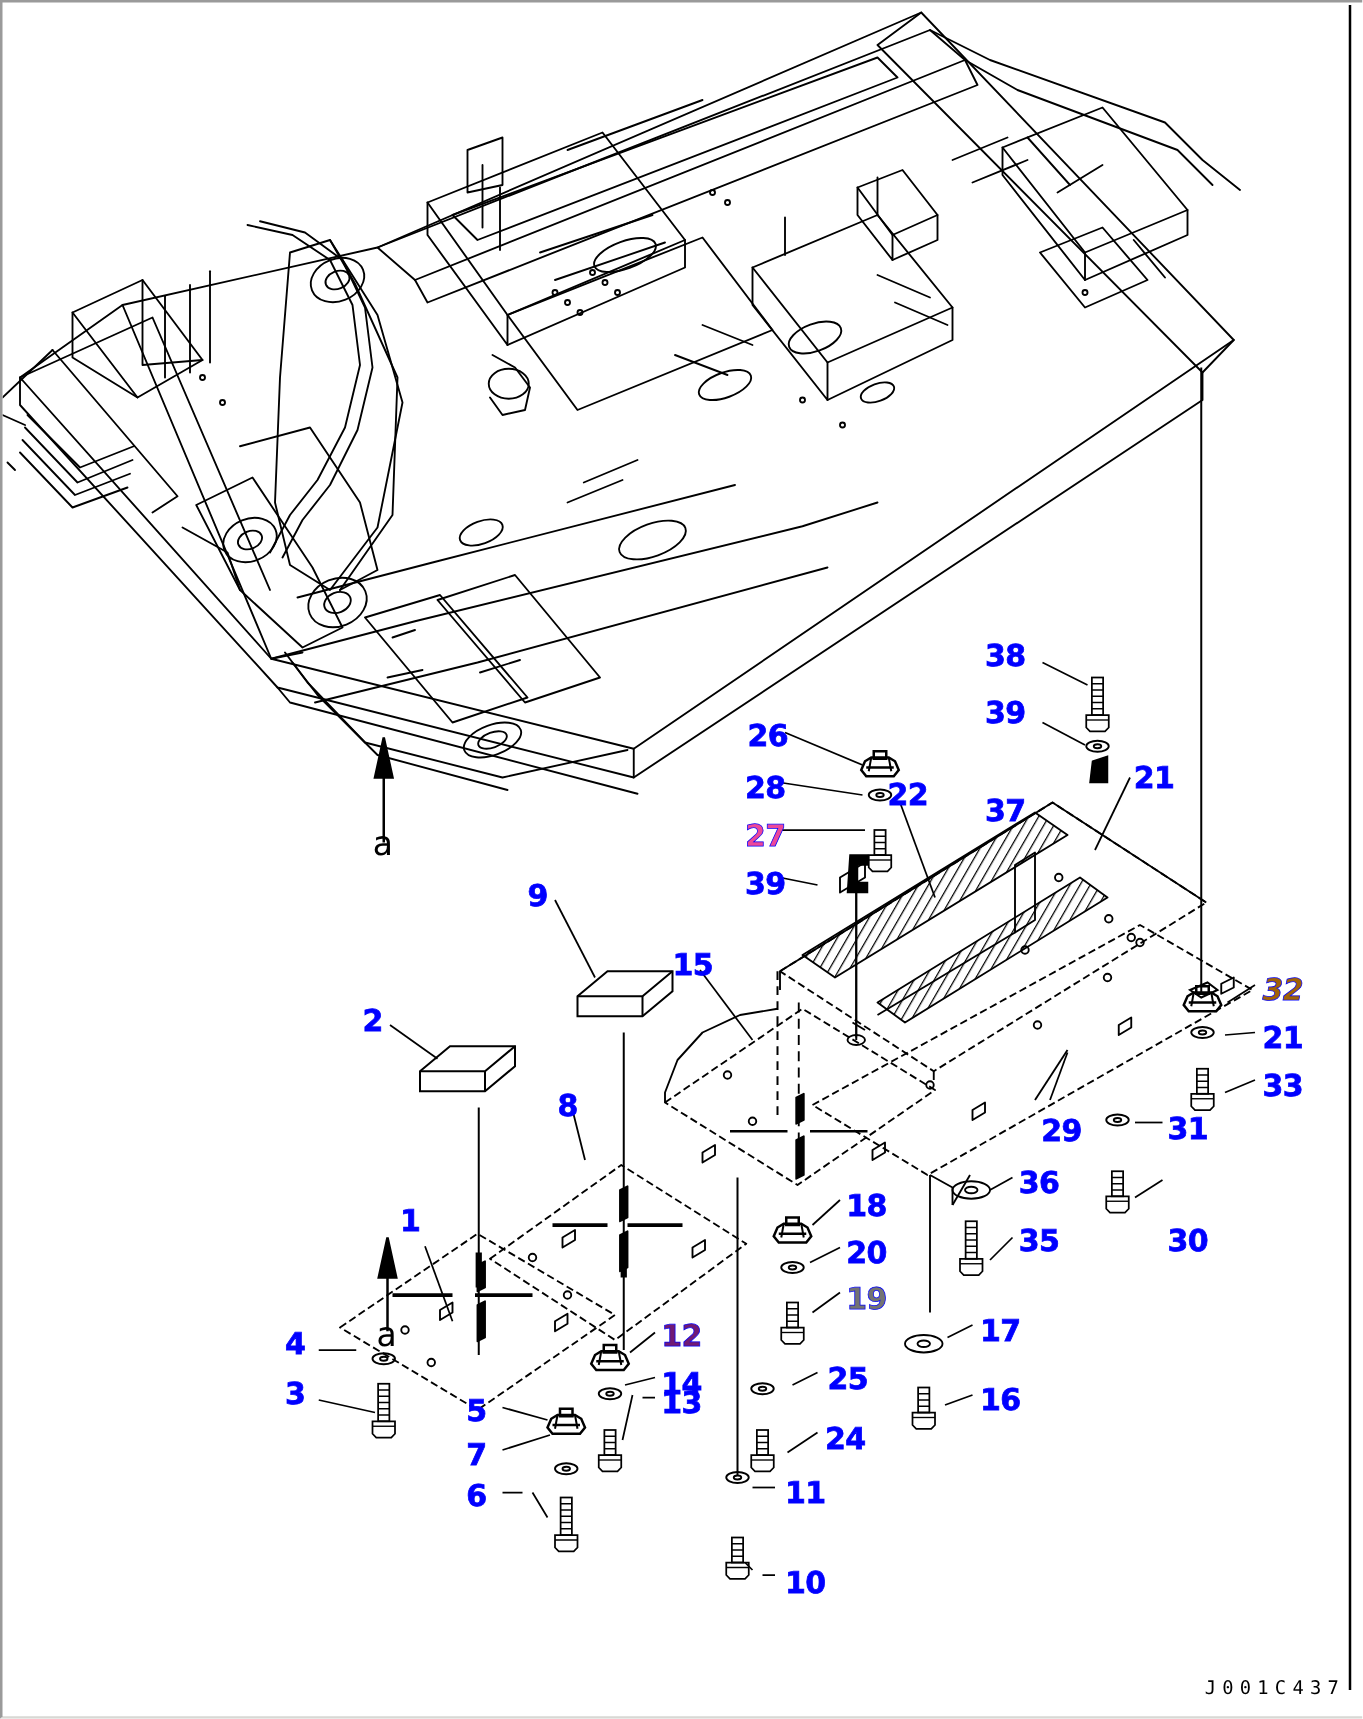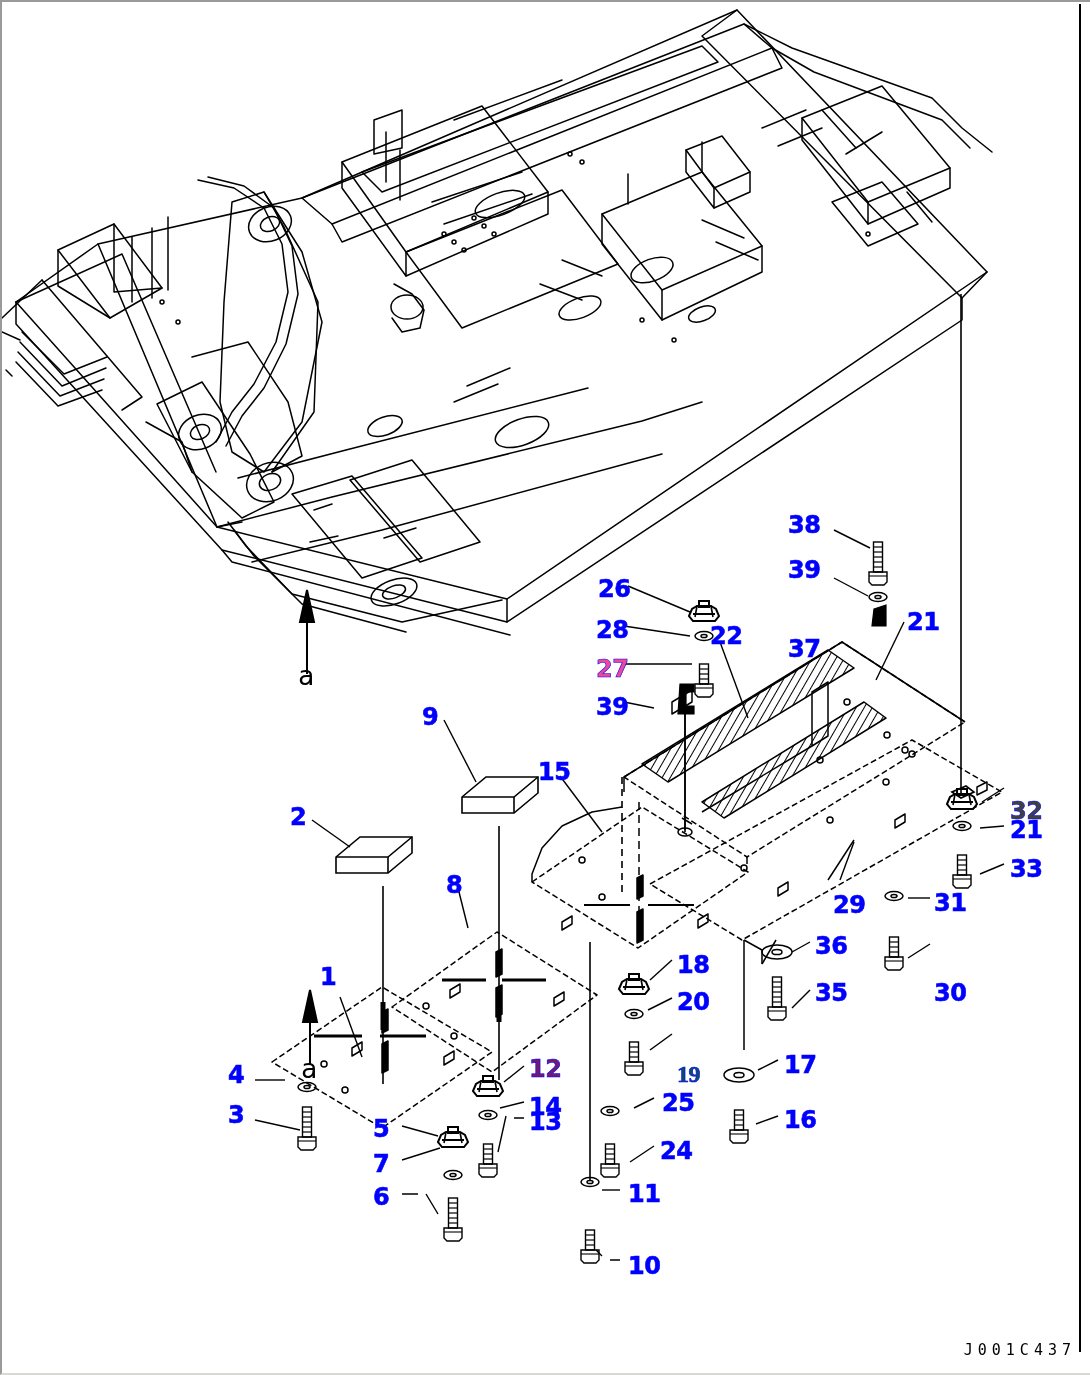--- a/index.html
+++ b/index.html
@@ -511,34 +511,34 @@
       <div class="callout" style="left: 420px; top: 700px; color: rgb(0, 0, 255); -webkit-text-stroke: 0.6px rgb(0, 0, 255);">9</div>
       <div class="callout" style="left: 626px; top: 1249px; color: rgb(0, 0, 255); -webkit-text-stroke: 0.6px rgb(0, 0, 255);">10</div>
       <div class="callout" style="left: 626px; top: 1177px; color: rgb(0, 0, 255); -webkit-text-stroke: 0.6px rgb(0, 0, 255);">11</div>
       <div class="callout" style="left: 527px; top: 1052px; color: #701a75; -webkit-text-stroke: 0.6px rgb(0, 0, 255);">12</div>
       <div class="callout" style="left: 527px; top: 1105px; color: rgb(0, 0, 255); -webkit-text-stroke: 0.6px rgb(0, 0, 255);">13</div>
       <div class="callout" style="left: 527px; top: 1090px; color: rgb(0, 0, 255); -webkit-text-stroke: 0.6px rgb(0, 0, 255);">14</div>
       <div class="callout" style="left: 536px; top: 755px; color: rgb(0, 0, 255); -webkit-text-stroke: 0.6px rgb(0, 0, 255);">15</div>
       <div class="callout" style="left: 782px; top: 1103px; color: rgb(0, 0, 255); -webkit-text-stroke: 0.6px rgb(0, 0, 255);">16</div>
       <div class="callout" style="left: 782px; top: 1048px; color: rgb(0, 0, 255); -webkit-text-stroke: 0.6px rgb(0, 0, 255);">17</div>
       <div class="callout" style="left: 675px; top: 948px; color: rgb(0, 0, 255); -webkit-text-stroke: 0.6px rgb(0, 0, 255);">18</div>
-      <div class="callout" style="left: 675px; top: 1057px; color: #0c4a6e; font-family: Liberation Serif, serif; -webkit-text-stroke: 0.6px rgb(0, 0, 255);">19</div>
+      <div class="callout" style="left: 675px; top: 1022px; color: #737373; -webkit-text-stroke: 0.6px rgb(0, 0, 255);">19</div>
       <div class="callout" style="left: 675px; top: 985px; color: rgb(0, 0, 255); -webkit-text-stroke: 0.6px rgb(0, 0, 255);">20</div>
       <div class="callout" style="left: 905px; top: 605px; color: rgb(0, 0, 255); -webkit-text-stroke: 0.6px rgb(0, 0, 255);">21</div>
       <div class="callout" style="left: 708px; top: 619px; color: rgb(0, 0, 255); -webkit-text-stroke: 0.6px rgb(0, 0, 255);">22</div>
       <div class="callout" style="left: 594px; top: 690px; color: rgb(0, 0, 255); -webkit-text-stroke: 0.6px rgb(0, 0, 255);">39</div>
       <div class="callout" style="left: 658px; top: 1134px; color: rgb(0, 0, 255); -webkit-text-stroke: 0.6px rgb(0, 0, 255);">24</div>
       <div class="callout" style="left: 660px; top: 1086px; color: rgb(0, 0, 255); -webkit-text-stroke: 0.6px rgb(0, 0, 255);">25</div>
       <div class="callout" style="left: 596px; top: 572px; color: rgb(0, 0, 255); -webkit-text-stroke: 0.6px rgb(0, 0, 255);">26</div>
       <div class="callout" style="left: 594px; top: 652px; color: #ec4899; -webkit-text-stroke: 0.6px rgb(0, 0, 255);">27</div>
       <div class="callout" style="left: 594px; top: 613px; color: rgb(0, 0, 255); -webkit-text-stroke: 0.6px rgb(0, 0, 255);">28</div>
       <div class="callout" style="left: 831px; top: 888px; color: rgb(0, 0, 255); -webkit-text-stroke: 0.6px rgb(0, 0, 255);">29</div>
       <div class="callout" style="left: 932px; top: 932px; color: rgb(0, 0, 255); margin-top: 44px; -webkit-text-stroke: 0.6px rgb(0, 0, 255);">30</div>
       <div class="callout" style="left: 932px; top: 886px; color: rgb(0, 0, 255); -webkit-text-stroke: 0.6px rgb(0, 0, 255);">31</div>
-      <div class="callout" style="left: 1008px; top: 794px; color: #404040; -webkit-text-stroke: 0.6px rgb(0, 0, 255);">32</div>
+      <div class="callout" style="left: 1008px; top: 775px; color: #a16207; font-style: italic; -webkit-text-stroke: 0.6px rgb(0, 0, 255);">32</div>
       <div class="callout" style="left: 1008px; top: 852px; color: rgb(0, 0, 255); -webkit-text-stroke: 0.6px rgb(0, 0, 255);">33</div>
       <div class="callout" style="left: 1008px; top: 813px; color: rgb(0, 0, 255); -webkit-text-stroke: 0.6px rgb(0, 0, 255);">21</div>
       <div class="callout" style="left: 813px; top: 976px; color: rgb(0, 0, 255); -webkit-text-stroke: 0.6px rgb(0, 0, 255);">35</div>
       <div class="callout" style="left: 813px; top: 929px; color: rgb(0, 0, 255); -webkit-text-stroke: 0.6px rgb(0, 0, 255);">36</div>
       <div class="callout" style="left: 786px; top: 632px; color: rgb(0, 0, 255); -webkit-text-stroke: 0.6px rgb(0, 0, 255);">37</div>
       <div class="callout" style="left: 786px; top: 508px; color: rgb(0, 0, 255); -webkit-text-stroke: 0.6px rgb(0, 0, 255);">38</div>
       <div class="callout" style="left: 786px; top: 553px; color: rgb(0, 0, 255); text-align: center; -webkit-text-stroke: 0.6px rgb(0, 0, 255);">39</div>
     </div>
 
   <div id="drawing-number">J001C437</div>

